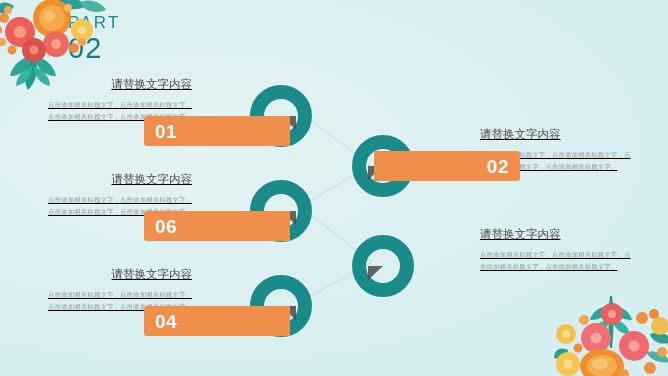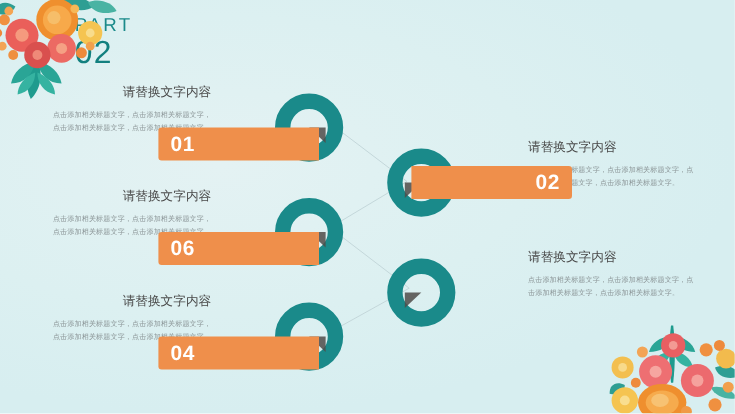--- a/index.html
+++ b/index.html
@@ -141,20 +141,21 @@
     font-weight: bold;
     letter-spacing: .5px;
     line-height: 1;
   }
 
   
   .txt {
     position: absolute;
     width: 150px;
     top: 0px;
+    text-decoration: underline;
   }
   .row-left  .txt { left: 0px;   text-align: right; }
   .row-right .txt { right: 0px;  text-align: left; width: 152px; }
 
   .txt-title {
     font-size: 11.5px;
     color: #4a4a4a;
     line-height: 1.2;
     margin-bottom: 7px;
     white-space: nowrap;

